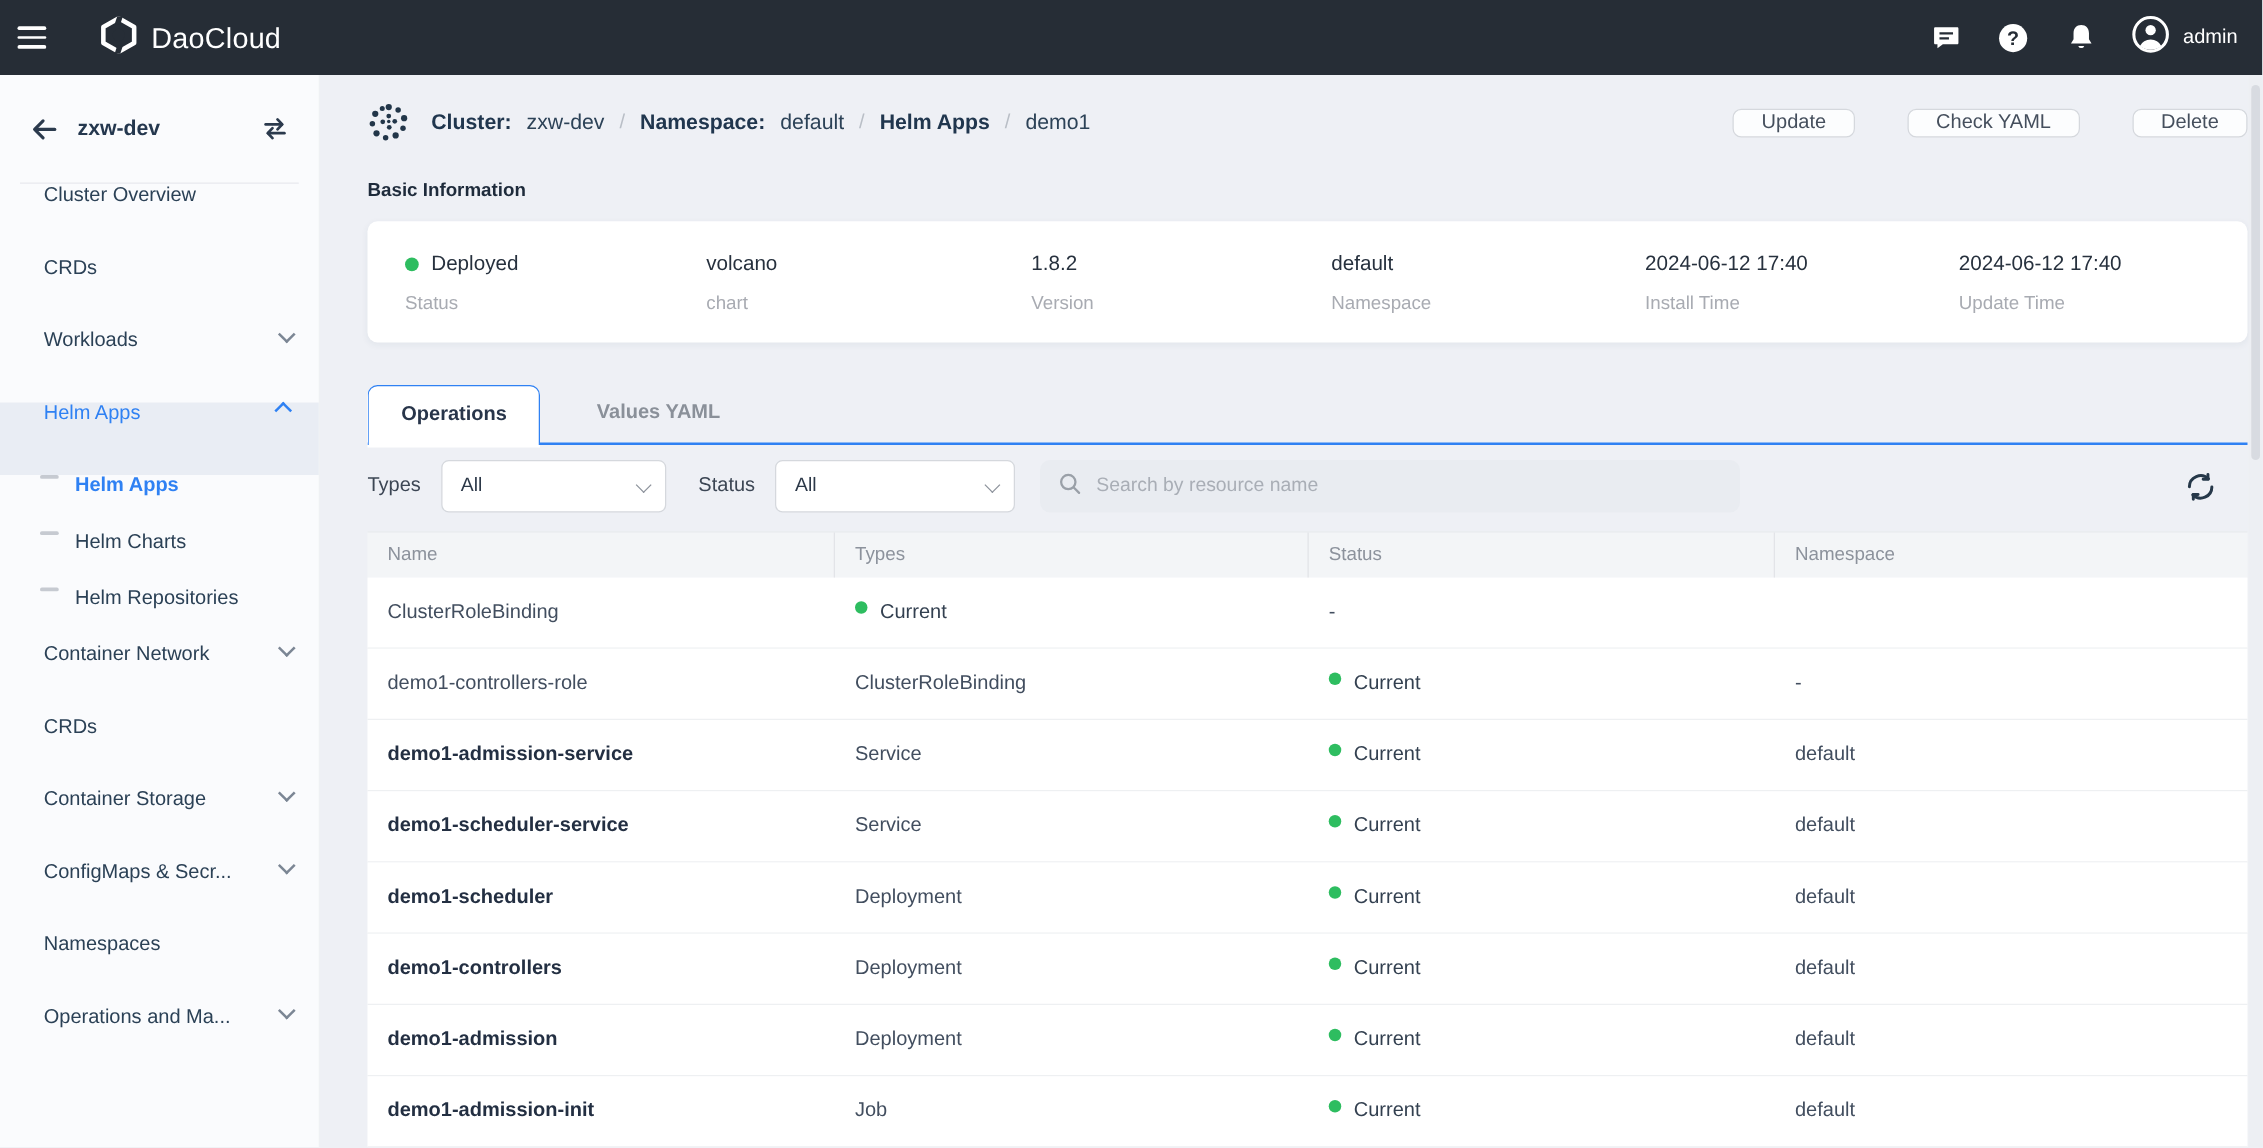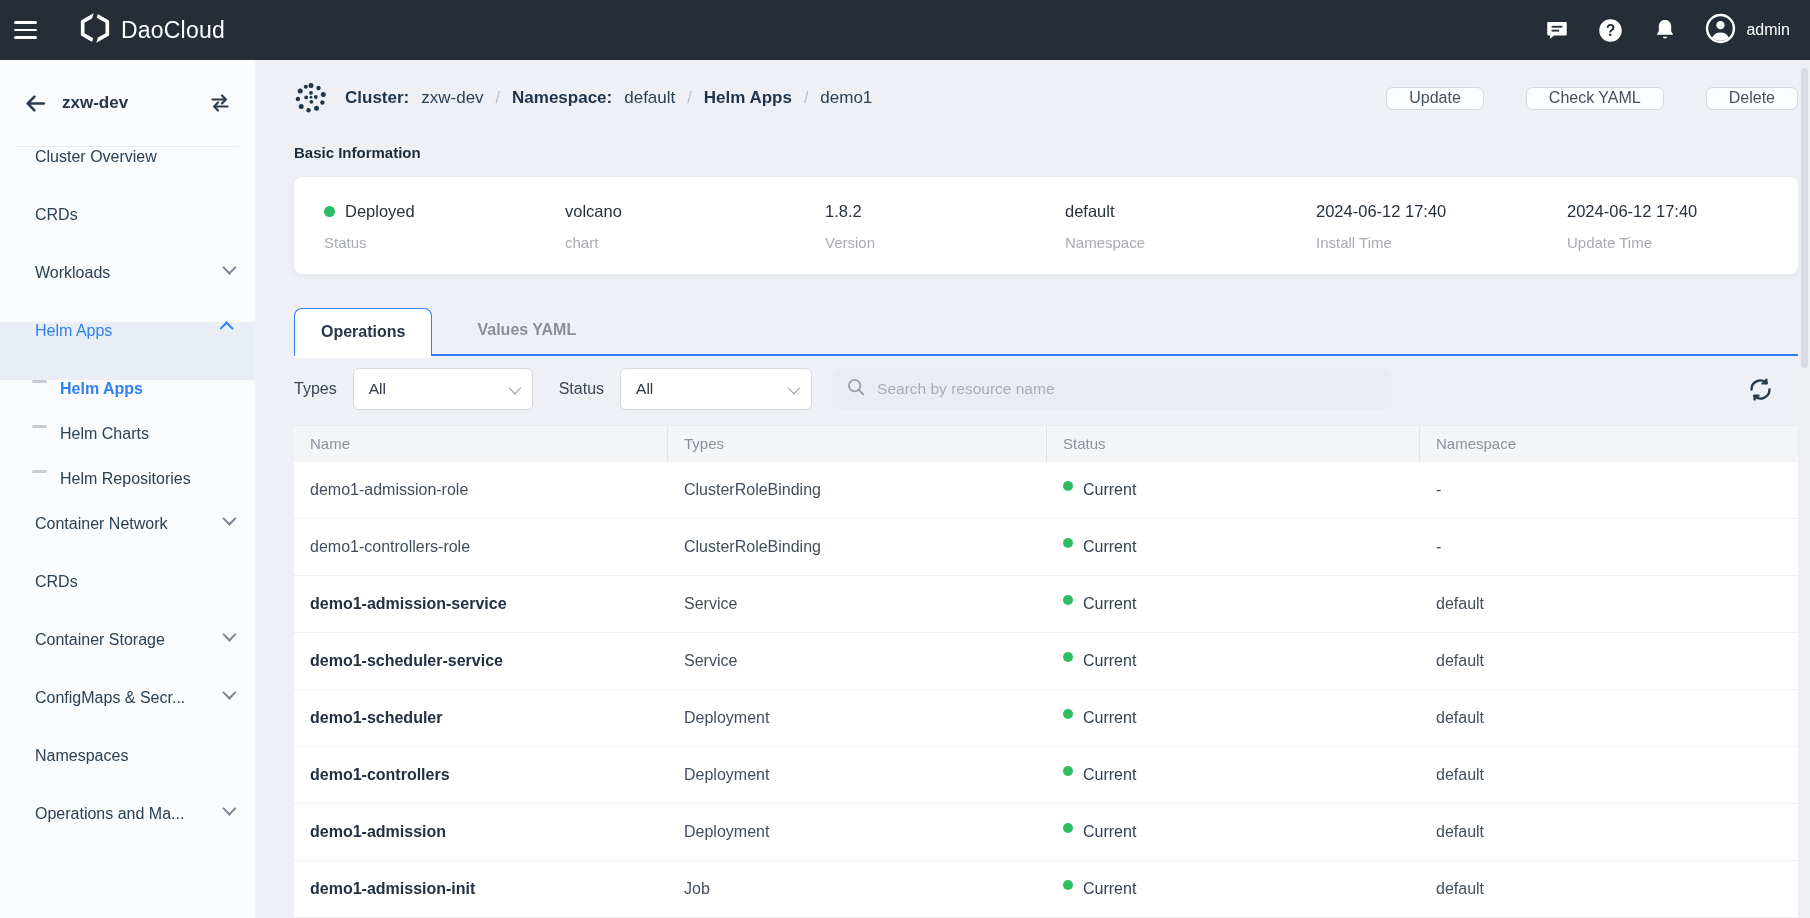--- a/index.html
+++ b/index.html
@@ -350,21 +350,20 @@
 
     <div class="table">
       <div class="thead" id="thead">
           <div class="th">Name</div>
           <div class="th">Types</div>
           <div class="th">Status</div>
           <div class="th">Namespace</div>
         </div>
       <div id="tbody">
           <div class="tr">
-            <div class="td name">demo1-admission-role</div>
             <div class="td">ClusterRoleBinding</div>
             <div class="td status">
               <span class="dot"></span>
               <span>Current</span>
             </div>
             <div class="td">-</div>
           </div>
           <div class="tr">
             <div class="td name">demo1-controllers-role</div>
             <div class="td">ClusterRoleBinding</div>

